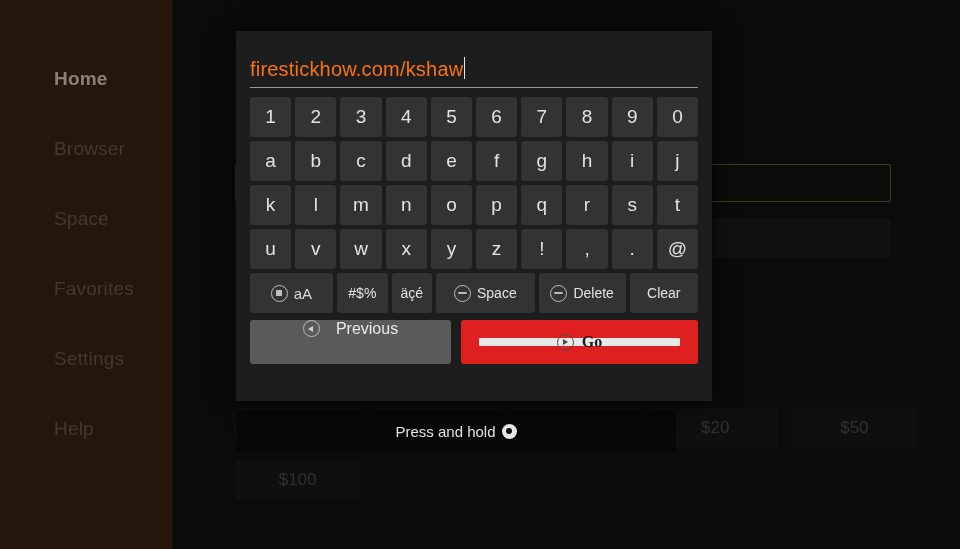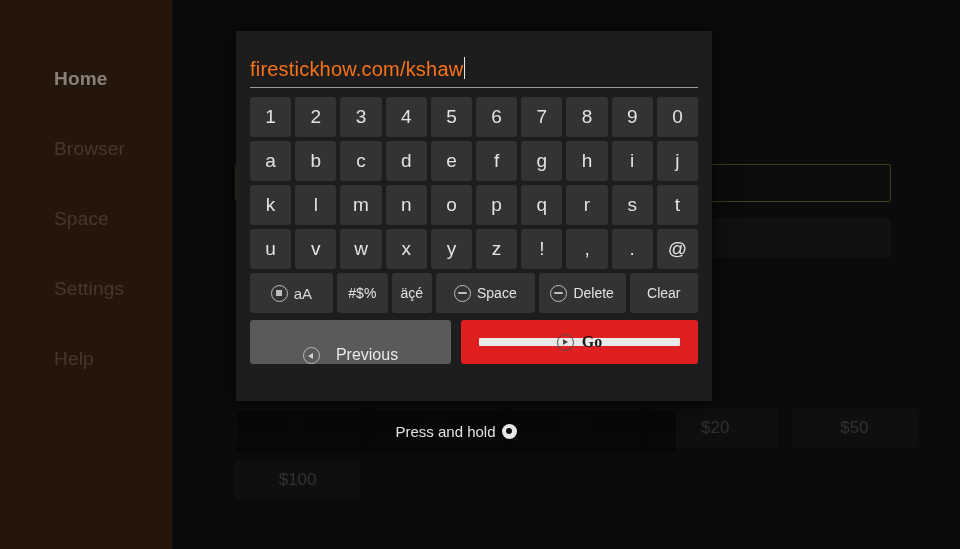--- a/index.html
+++ b/index.html
@@ -286,21 +286,21 @@
     gap: 0;
     margin-top: 7px;
     align-items: stretch;
     height: 44px;
   }
   .btn-prev {
     flex: 1 1 0;
     background: #5a5a5a;
     border-radius: 3px;
     display: flex;
-    align-items: flex-end;
+    align-items: flex-start;
     justify-content: center;
     gap: 16px;
     color: #e9e9e9;
     font-size: 16px;
   }
   .btn-go-wrap {
     flex: 1 1 0;
     margin-left: 10px;
     border: 4px solid #e02020;
     border-radius: 3px;
@@ -333,20 +333,23 @@
     <div class="sidebar">
       <div class="sidebar-inner">
         <div class="sidebar-item active">
           <span>Home</span>
         </div>
         <div class="sidebar-item">
           <span>Browser</span>
         </div>
         <div class="sidebar-item">
           <span>Space</span>
+        </div>
+        <div class="sidebar-item">
+          <span>Favorites</span>
         </div>
         <div class="sidebar-item">
           <span>Settings</span>
         </div>
         <div class="sidebar-item">
           <span>Help</span>
         </div>
       </div>
     </div>
 

